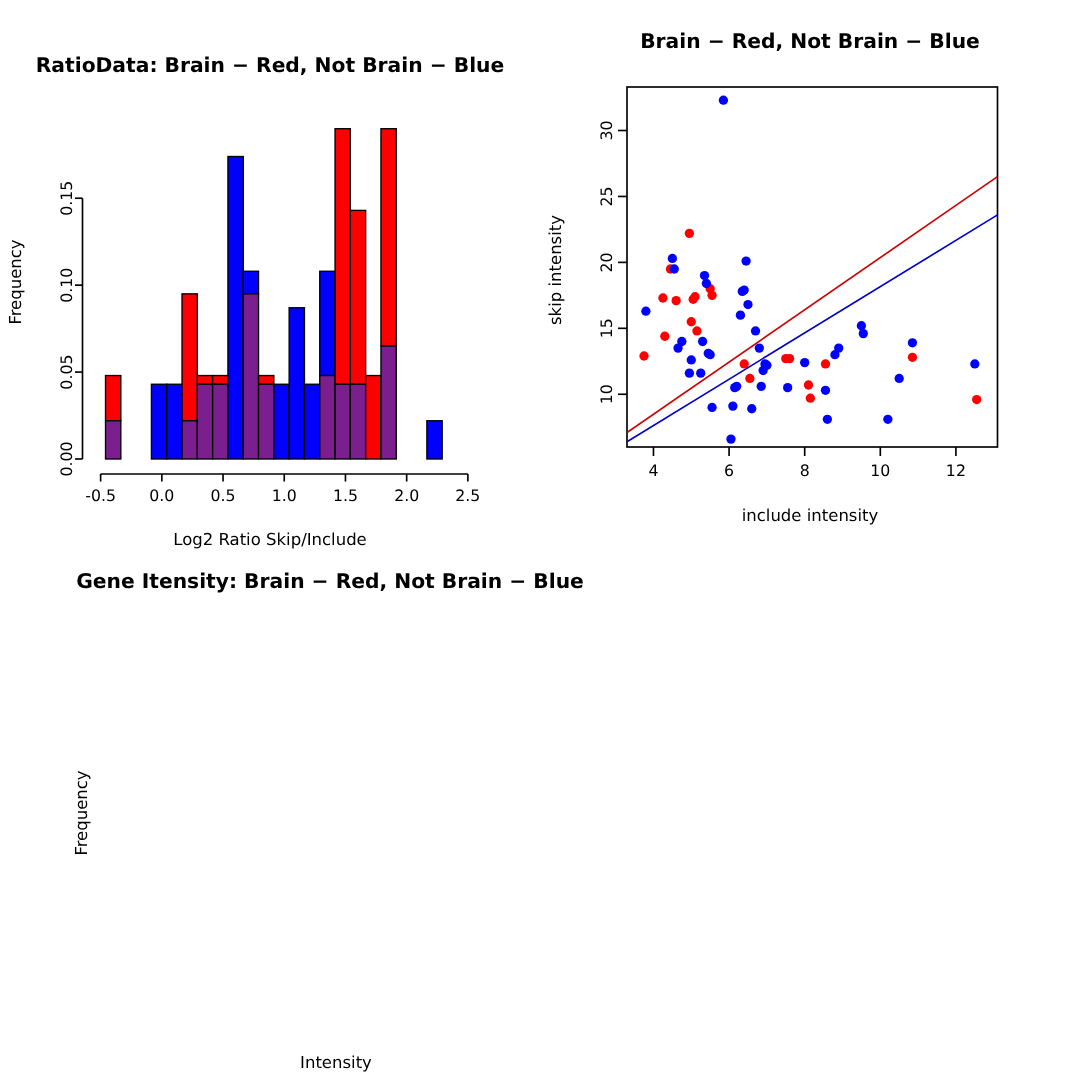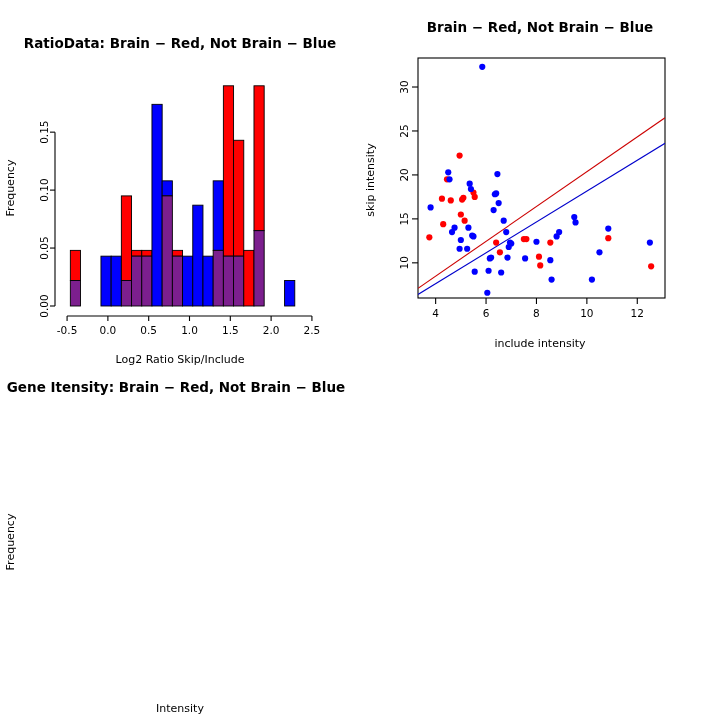--- a/index.html
+++ b/index.html
@@ -2,21 +2,21 @@
 <html><head>
 <meta charset="utf-8">
 <style>
   html,body{margin:0;padding:0;background:#ffffff;}
   body{width:720px;height:720px;overflow:hidden;
        font-family:"DejaVu Sans","Liberation Sans",sans-serif;}
   #page{position:relative;width:720px;height:720px;background:#fff;}
   .panel{position:absolute;}
   #p-topleft{left:0;top:0;width:360px;height:360px;margin-top:16px;}
   #p-topright{left:360px;top:0;width:360px;height:360px;}
-  #p-botleft{left:0;top:360px;width:360px;height:360px;}
+  #p-botleft{left:0;top:360px;width:360px;height:360px;padding-left:44px;}
   #p-botright{left:360px;top:360px;width:360px;height:360px;}
   svg{display:block;}
   text{font-family:"DejaVu Sans","Liberation Sans",sans-serif;fill:#000;}
   .ttl{font-size:13.5px;font-weight:bold;text-anchor:middle;}
   .axlab{font-size:11px;text-anchor:middle;}
   .tick{font-size:10.5px;text-anchor:middle;}
   .tickr{font-size:10.5px;text-anchor:middle;}
   .axline{stroke:#000;stroke-width:1.1;fill:none;}
 </style>
 </head>

